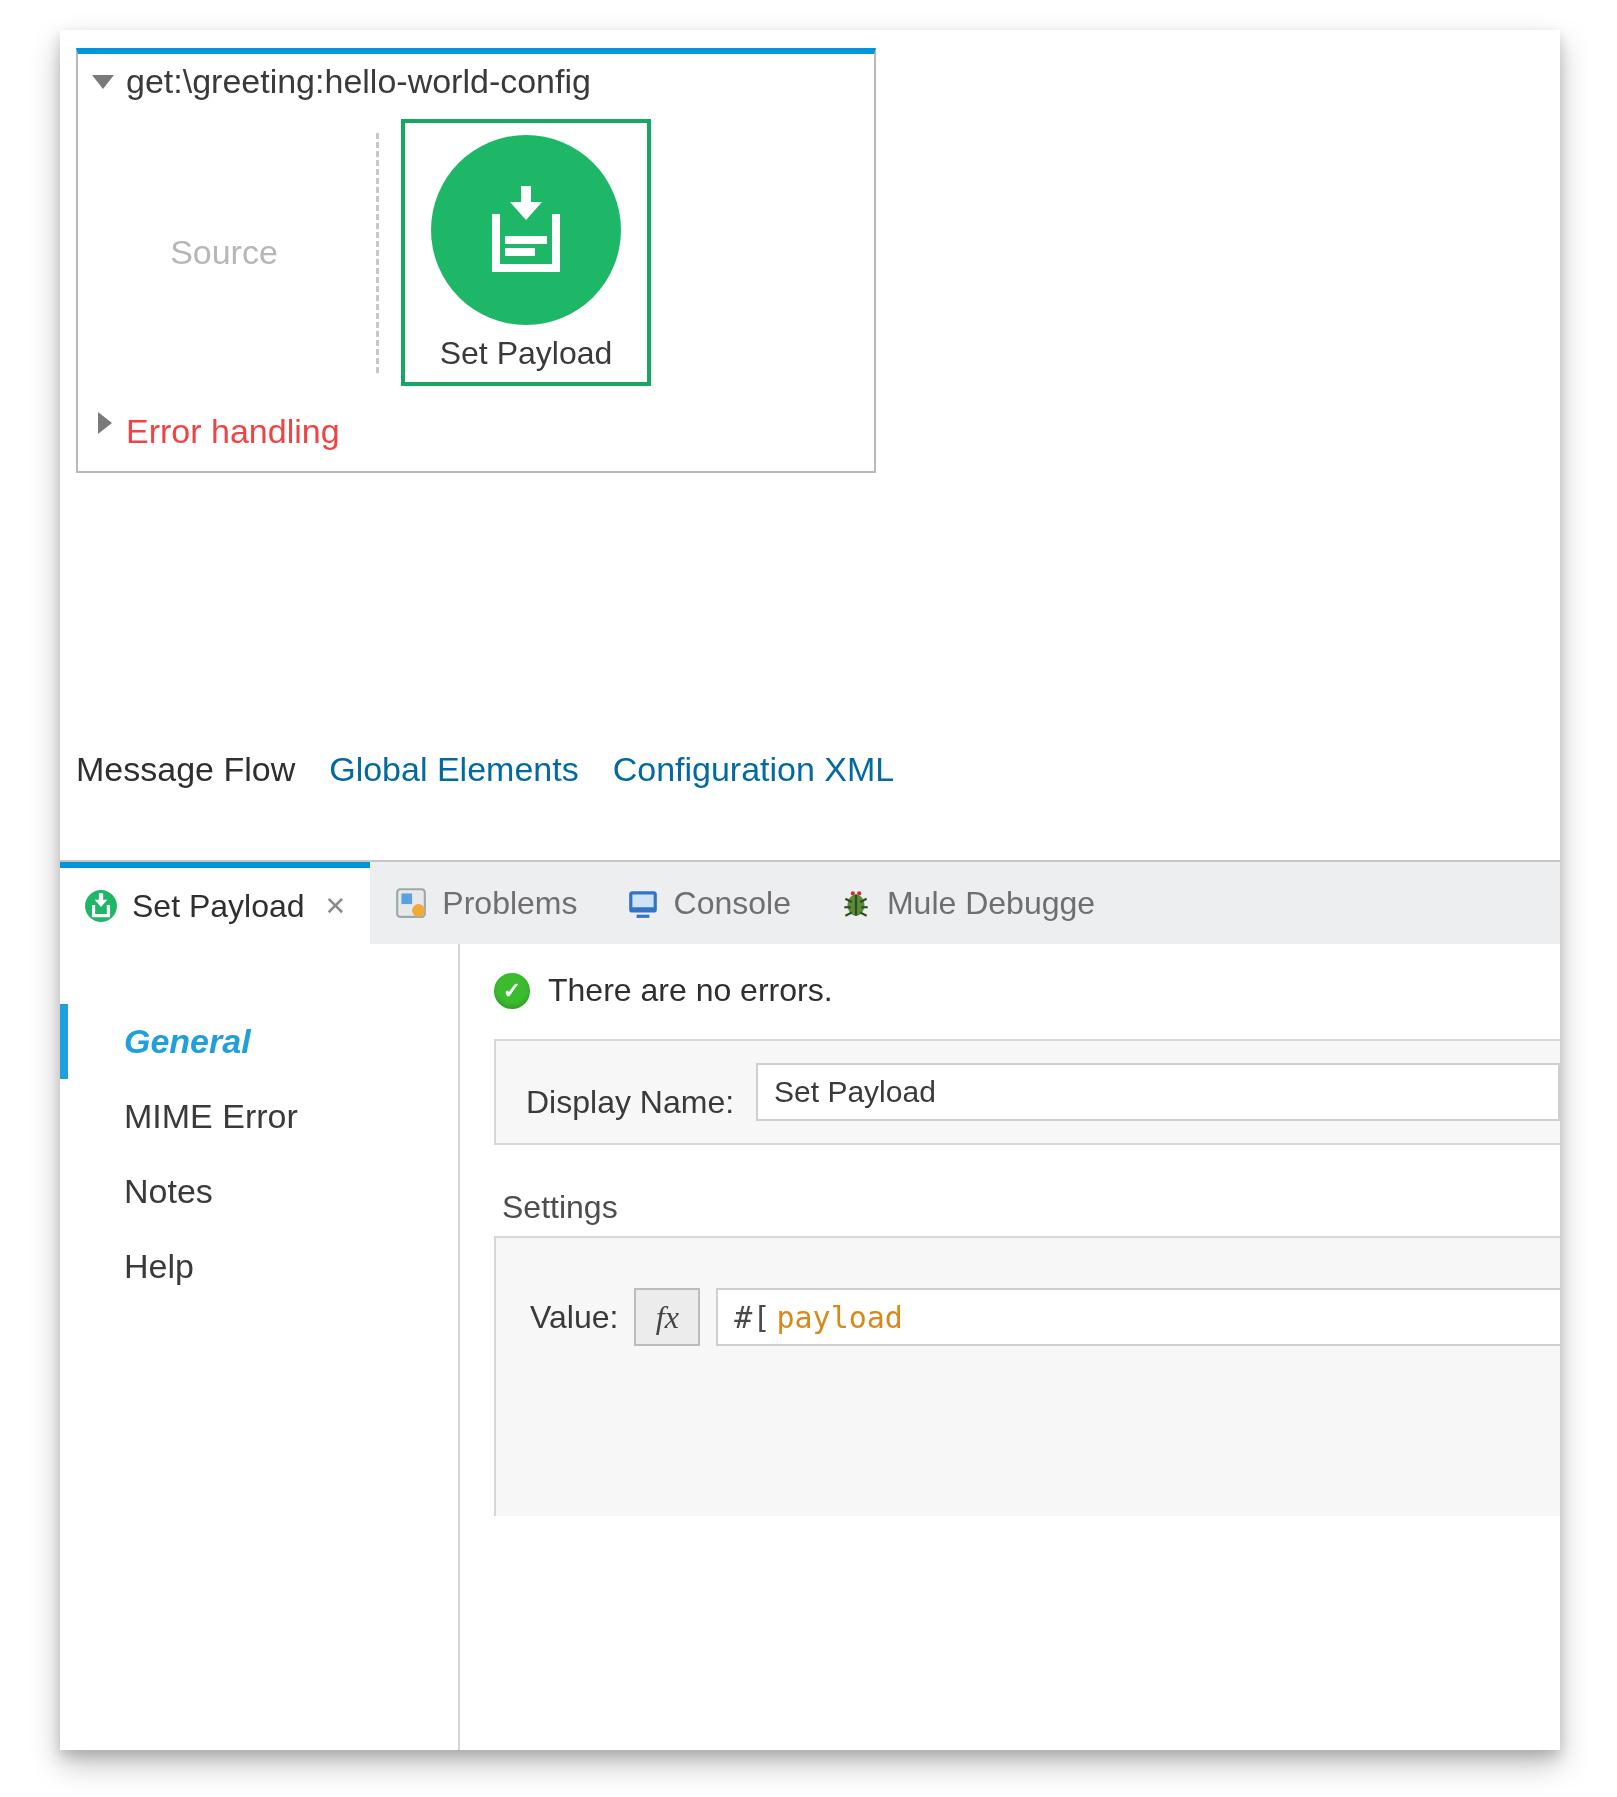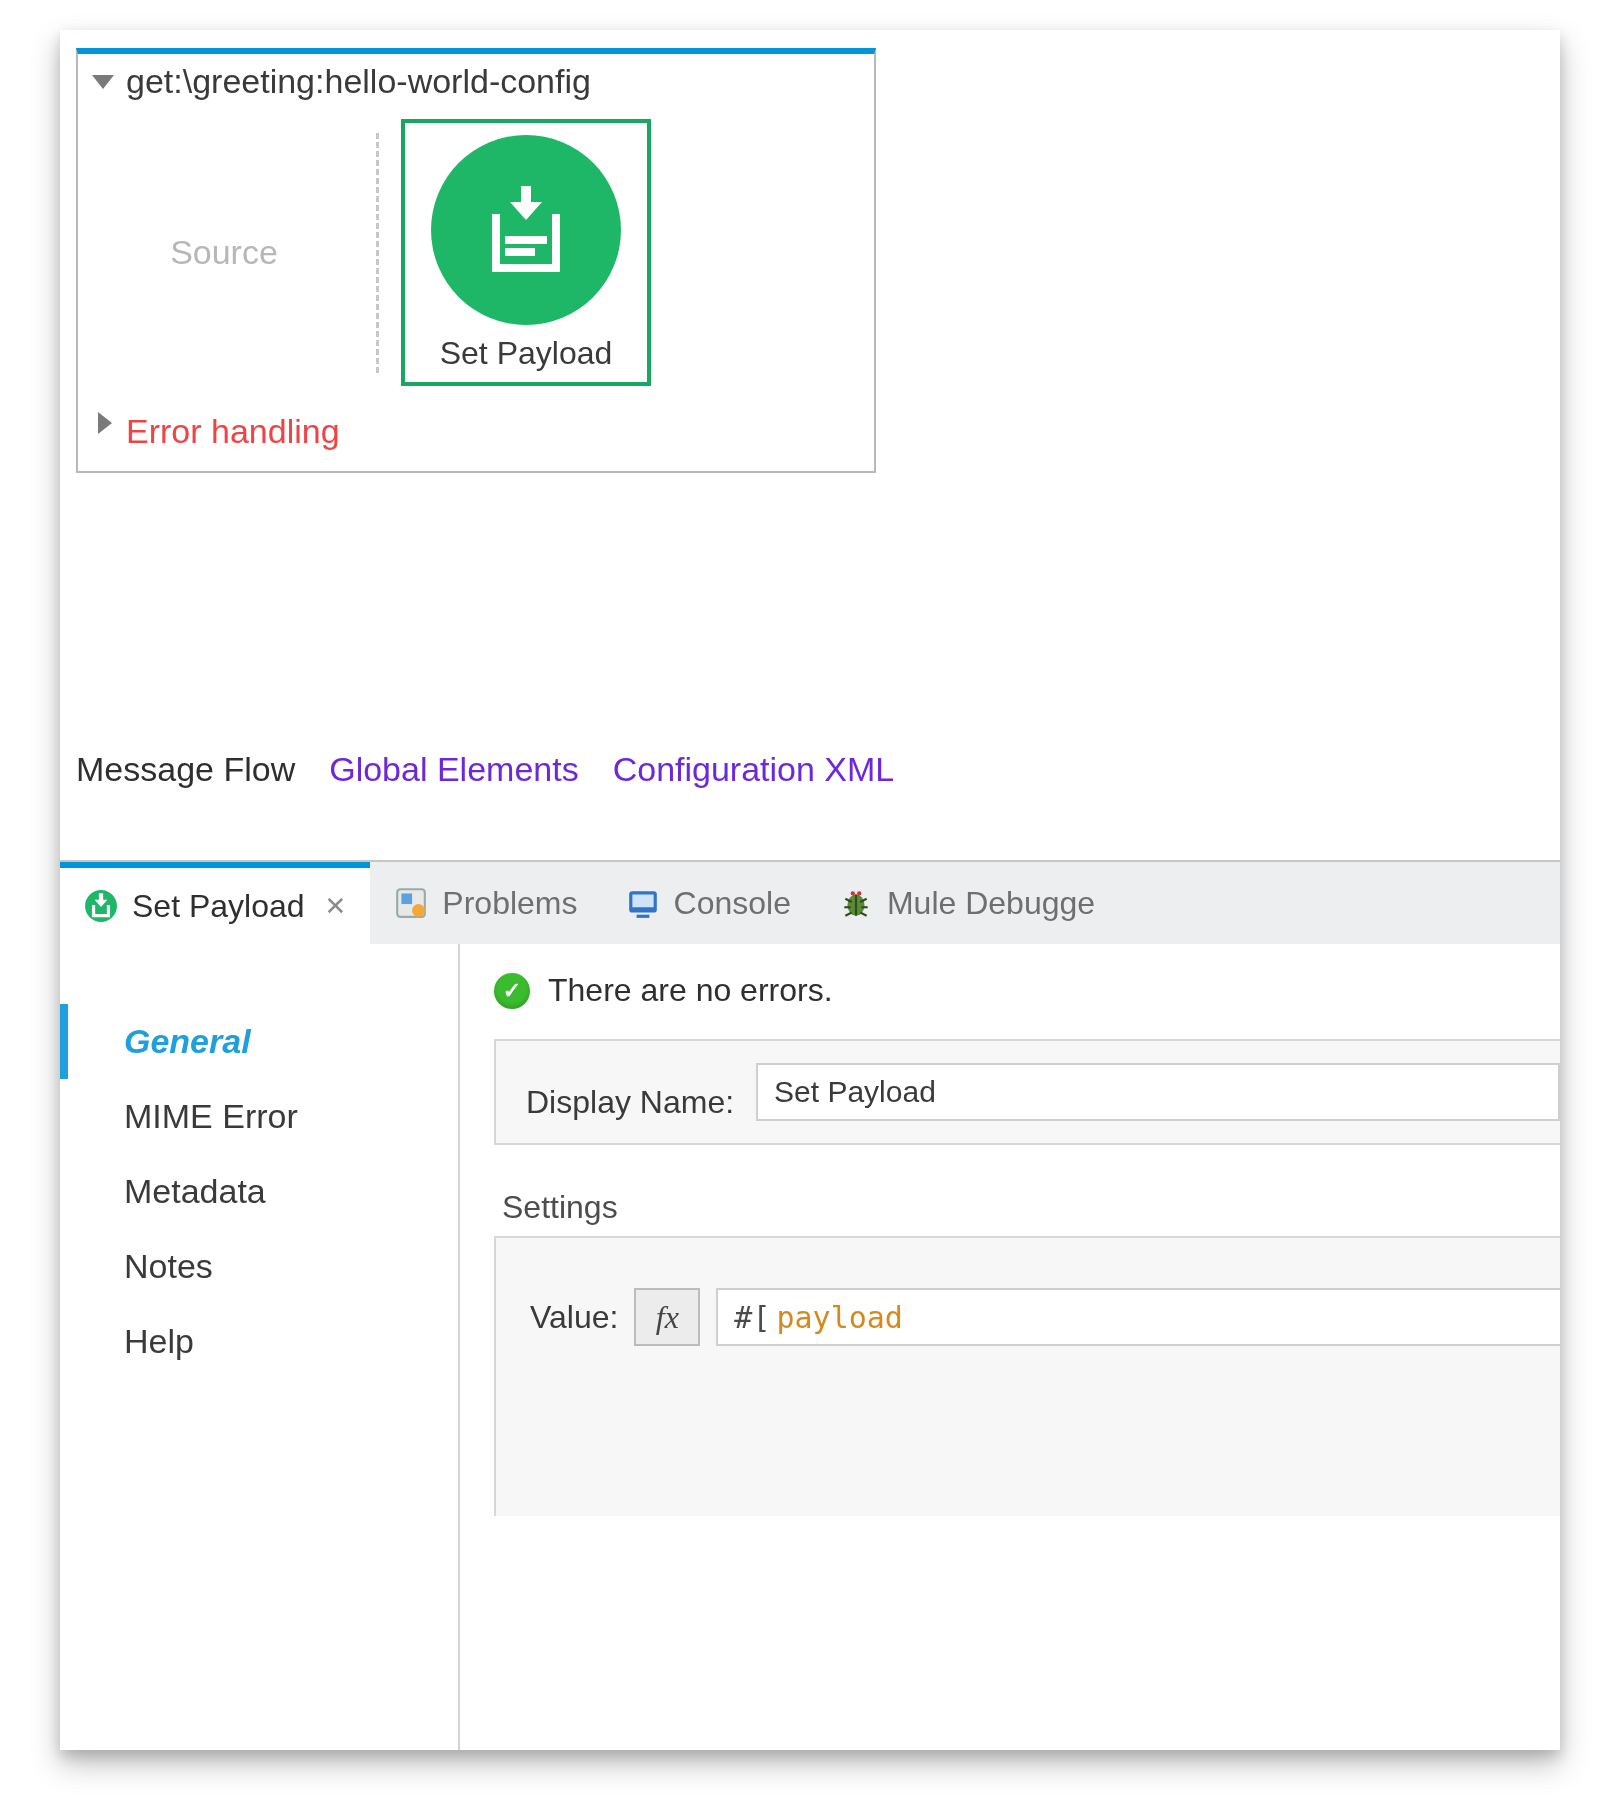--- a/index.html
+++ b/index.html
@@ -79,21 +79,21 @@
     color:#ef4444;
   }
 
   
   .editor-tabs {
     position:absolute;
     left:16px; top:720px;
     display:flex; gap:34px;
     font-size:34px;
   }
-  .editor-tabs .tab { color:#6d28d9; cursor:pointer; }
+  .editor-tabs .tab { color:#0369a1; cursor:pointer; }
   .editor-tabs .tab.active { color:#2f2f2f; }
 
   
   .lower {
     position:absolute;
     left:0; right:0; top:830px; bottom:0;
     background:#eceef0;
     border-top:2px solid #c6c6c6;
   }
   .panel-tabs {
@@ -308,21 +308,20 @@
             <circle cx="19" cy="7" r="2" fill="#c33"></circle>
         </svg>
         <span>Mule Debugge</span>
       </div>
     </div>
 
     <div class="panel-body">
       <div class="sidenav">
         <div class="sidenav-item active">General</div>
         <div class="sidenav-item">MIME Error</div>
-        <div class="sidenav-item">Metadata</div>
         <div class="sidenav-item">Notes</div>
         <div class="sidenav-item">Help</div>
       </div>
 
       <div class="content">
         <div class="status-row">
           <span class="ok-circle"></span>
           <span>There are no errors.</span>
         </div>
 

